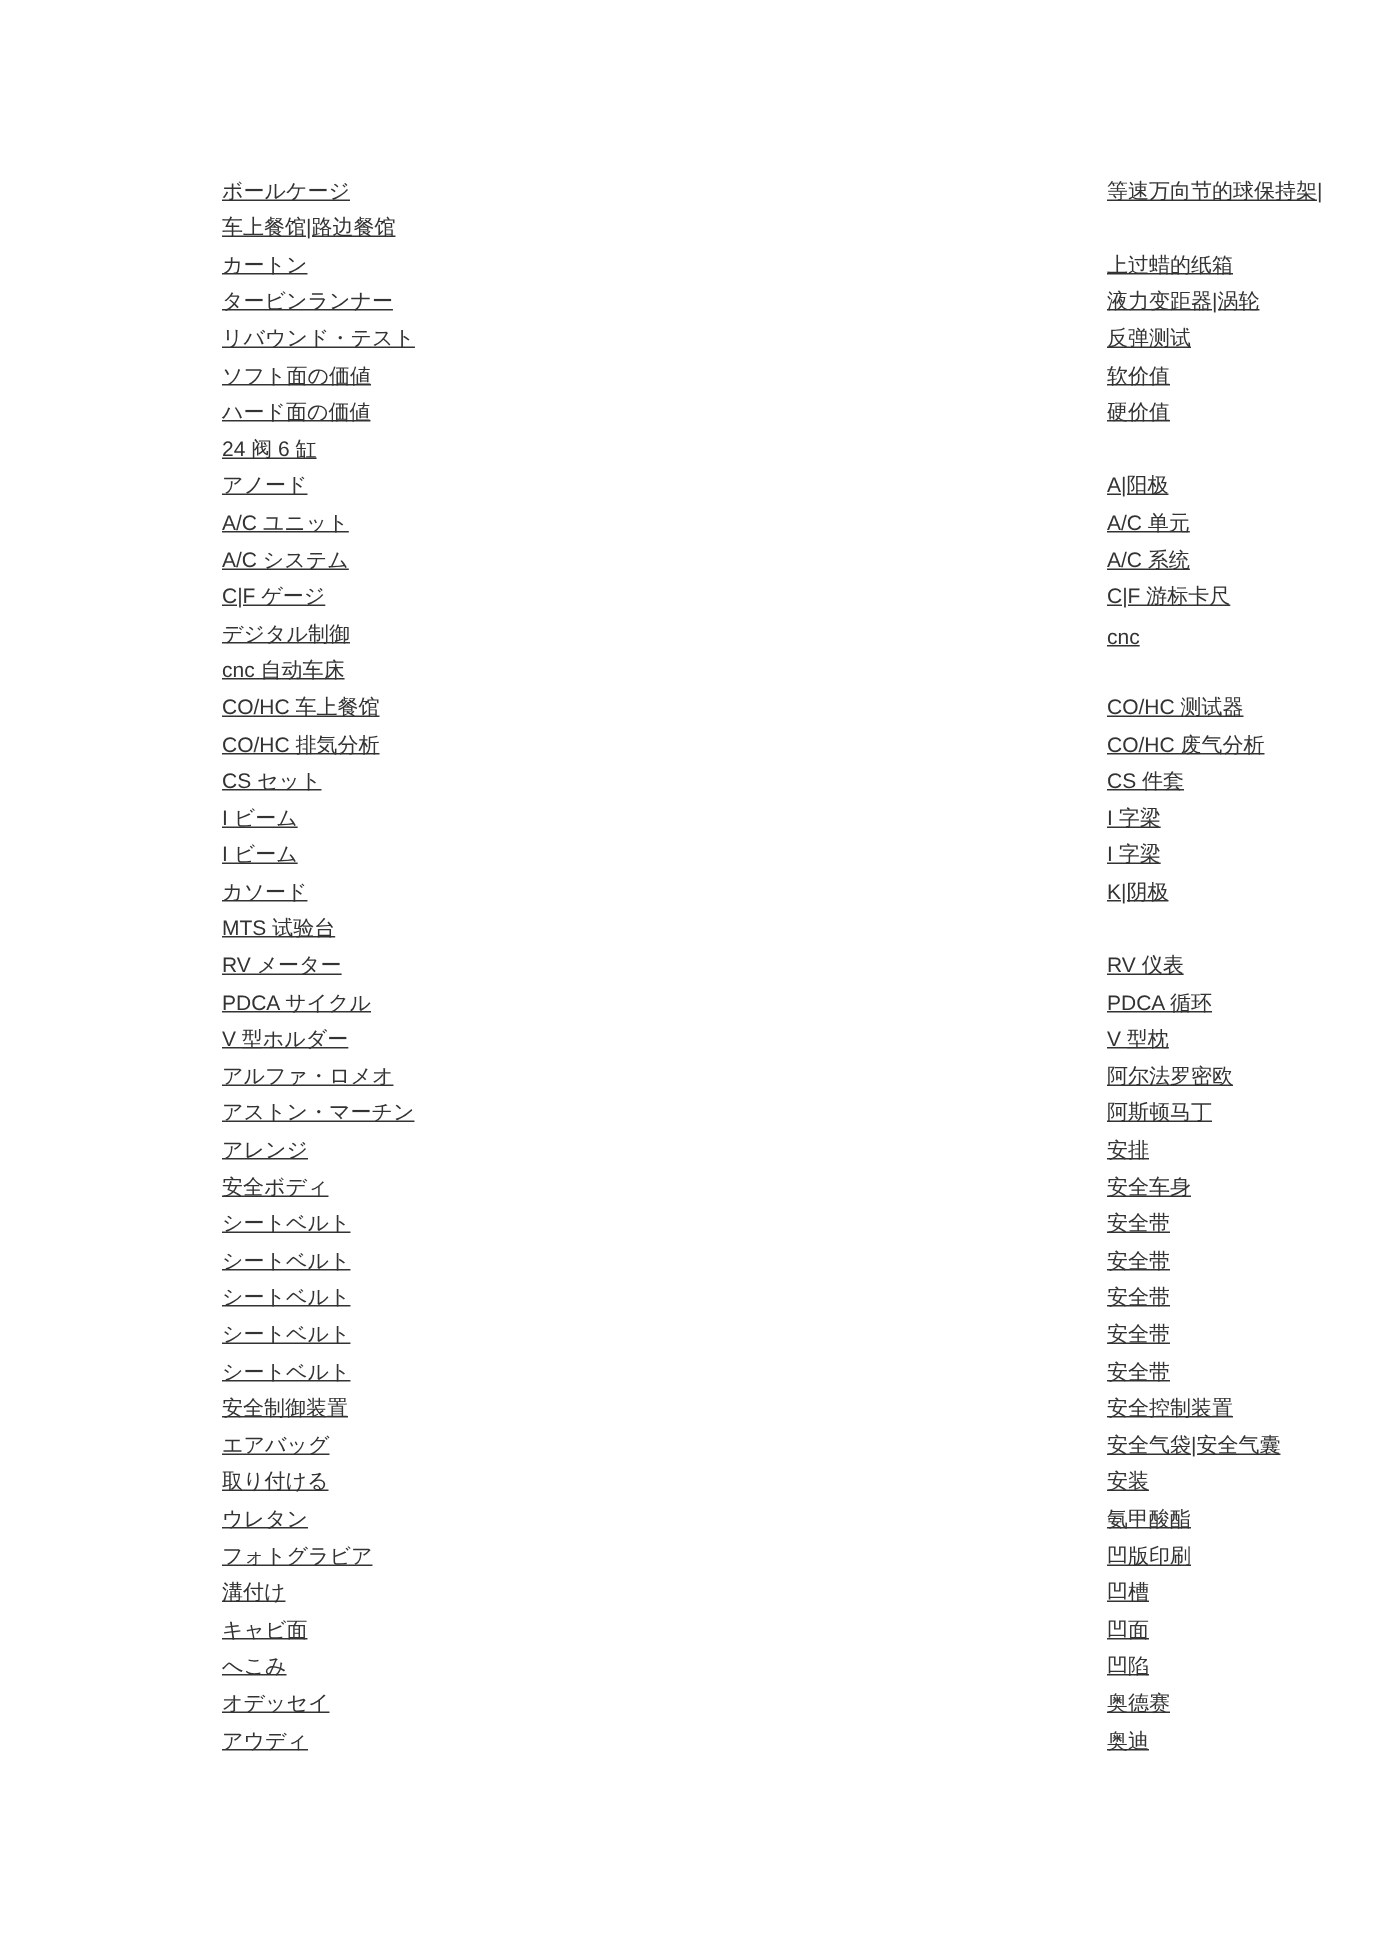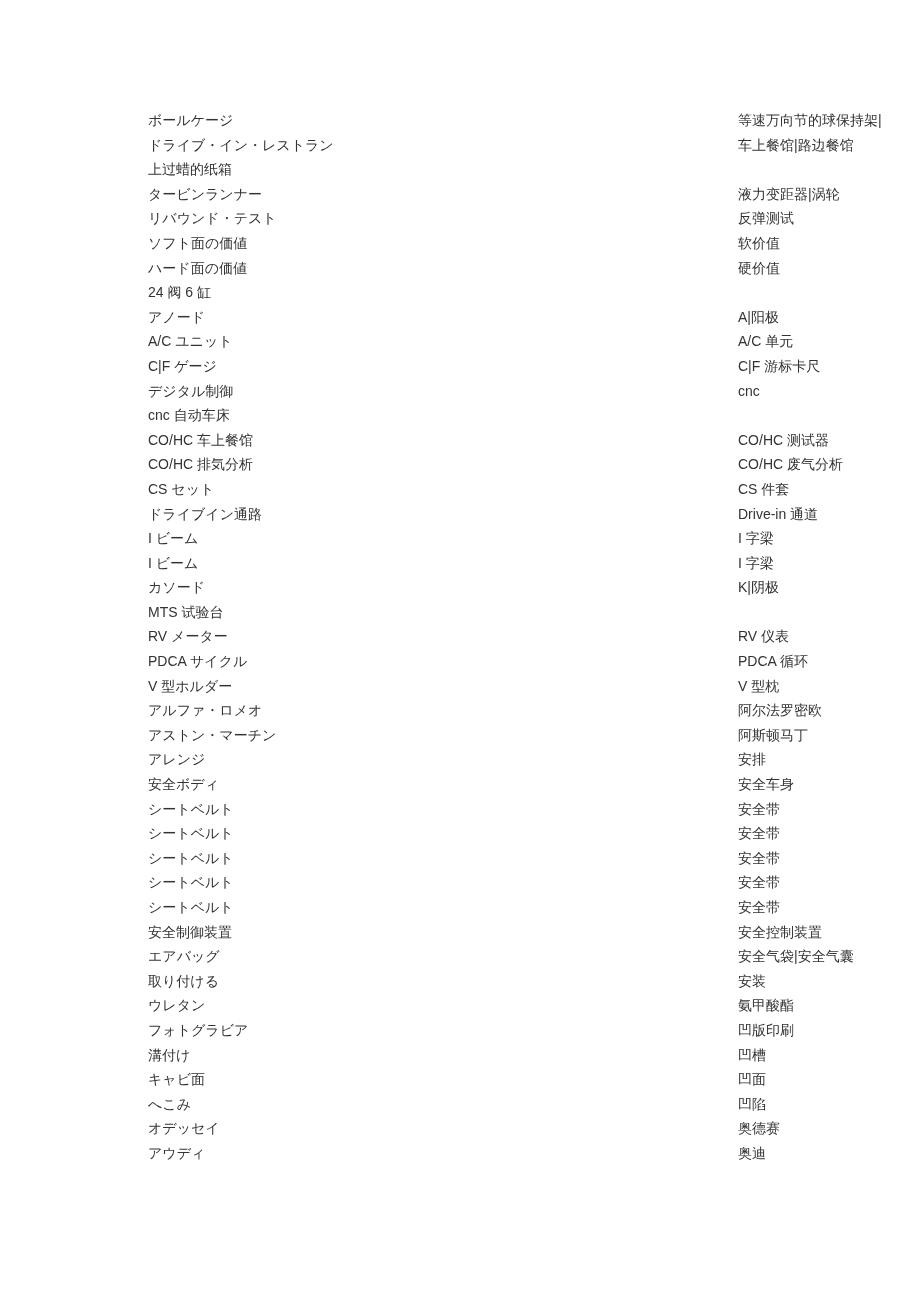--- a/index.html
+++ b/index.html
@@ -10,44 +10,45 @@
       font-family: "Yu Gothic", "Microsoft YaHei", "SimSun", sans-serif;
       font-size: 14px;
       color: #333333;
       padding-top: 112px;
       padding-left: 148px;
       overflow: hidden;
     }
     .row {
       display: flex;
       height: 24.6px;
-      align-items: flex-start;
+      align-items: flex-end;
       white-space: nowrap;
+      text-decoration: underline;
     }
     .col-left {
       width: 590px;
       flex-shrink: 0;
     }
     .col-right {
       flex-shrink: 0;
     }
   </style>
 </head>
 <body>
 
 <div id="table-container">
     <div class="row">
       <div class="col-left">ボールケージ</div>
       <div class="col-right">等速万向节的球保持架|</div>
     </div>
     <div class="row">
-      <div class="col-left">ドライブ・イン・レストラン</div>
       <div class="col-right">车上餐馆|路边餐馆</div>
     </div>
     <div class="row">
+      <div class="col-left">カートン</div>
       <div class="col-right">上过蜡的纸箱</div>
     </div>
     <div class="row">
       <div class="col-left">タービンランナー</div>
       <div class="col-right">液力变距器|涡轮</div>
     </div>
     <div class="row">
       <div class="col-left">リバウンド・テスト</div>
       <div class="col-right">反弹测试</div>
     </div>
@@ -64,20 +65,24 @@
     </div>
     <div class="row">
       <div class="col-left">アノード</div>
       <div class="col-right">A|阳极</div>
     </div>
     <div class="row">
       <div class="col-left">A/C ユニット</div>
       <div class="col-right">A/C 单元</div>
     </div>
     <div class="row">
+      <div class="col-left">A/C システム</div>
+      <div class="col-right">A/C 系统</div>
+    </div>
+    <div class="row">
       <div class="col-left">C|F ゲージ</div>
       <div class="col-right">C|F 游标卡尺</div>
     </div>
     <div class="row">
       <div class="col-left">デジタル制御</div>
       <div class="col-right">cnc</div>
     </div>
     <div class="row">
       <div class="col-right">cnc 自动车床</div>
     </div>
@@ -85,24 +90,20 @@
       <div class="col-left">CO/HC 车上餐馆</div>
       <div class="col-right">CO/HC 测试器</div>
     </div>
     <div class="row">
       <div class="col-left">CO/HC 排気分析</div>
       <div class="col-right">CO/HC 废气分析</div>
     </div>
     <div class="row">
       <div class="col-left">CS セット</div>
       <div class="col-right">CS 件套</div>
-    </div>
-    <div class="row">
-      <div class="col-left">ドライブイン通路</div>
-      <div class="col-right">Drive-in 通道</div>
     </div>
     <div class="row">
       <div class="col-left">I ビーム</div>
       <div class="col-right">I 字梁</div>
     </div>
     <div class="row">
       <div class="col-left">I ビーム</div>
       <div class="col-right">I 字梁</div>
     </div>
     <div class="row">

